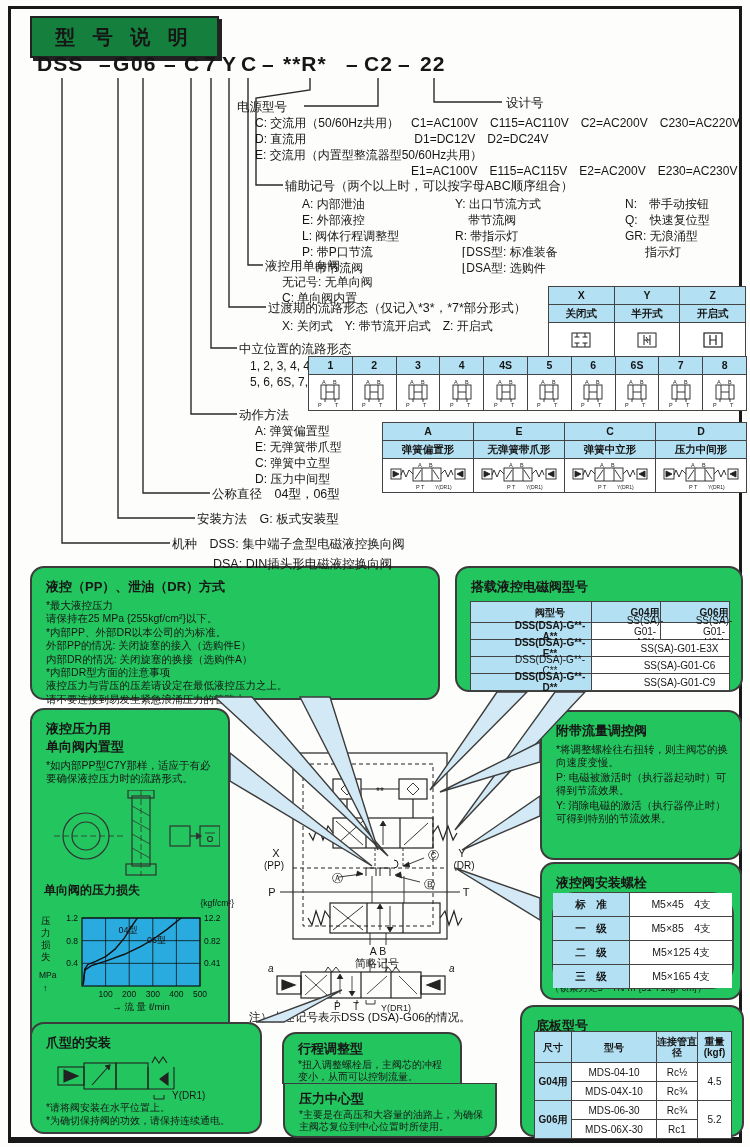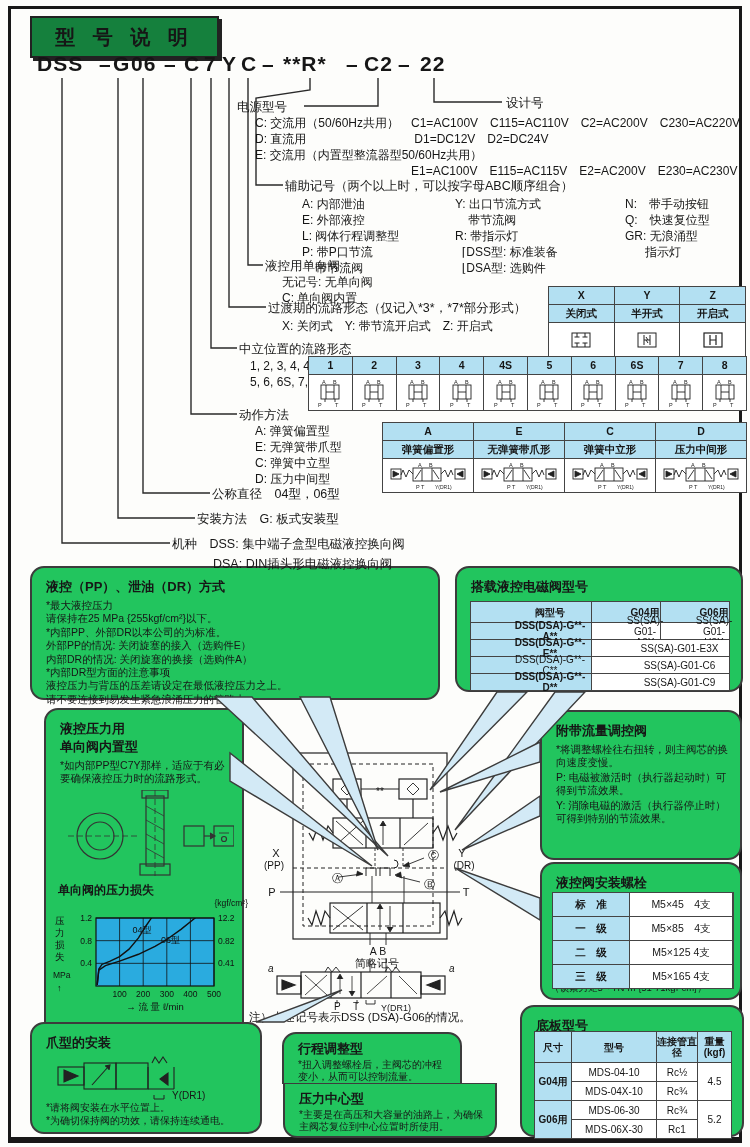--- a/index.html
+++ b/index.html
@@ -22,21 +22,21 @@
   .box .bl{font-size:10.5px;line-height:13.4px;margin:0 10px 0 14px;}
   .box .para div{margin-bottom:1px;}
   .grid{display:grid;background:#444;gap:1px;border:1.5px solid #444;position:absolute;z-index:3;}
   .c{background:#fff;display:flex;align-items:center;justify-content:center;font-size:10.5px;text-align:center;line-height:11px;}
   .hd{background:#b3e0f2;font-weight:bold;}
   #xyz-table{left:548px;top:286px;width:196px;grid-template-columns:repeat(3,1fr);grid-template-rows:17px 17px 34px;}
   #neutral-table{left:308px;top:356px;width:437px;grid-template-columns:repeat(10,1fr);grid-template-rows:17px 35px;}
   #action-table{left:382px;top:422px;width:363px;grid-template-columns:repeat(4,1fr);grid-template-rows:17px 17px 33px;}
   #solenoid-table{left:470px;top:601px;width:258px;grid-template-columns:120px 68px 68px;grid-template-rows:20px repeat(4,16px);}
   #solenoid-table .c{font-size:10px;padding-left:38px;}
-  #bolts-table{left:552px;top:892px;width:180px;grid-template-columns:76px 102px;grid-template-rows:repeat(4,23px);}
+  #bolts-table{left:552px;top:892px;width:180px;grid-template-columns:76px 102px;grid-template-rows:repeat(4,23px);border-radius:23px;}
   #subplate-table{left:534px;top:1031px;width:196px;grid-template-columns:36px 84px 40px 33px;grid-template-rows:30px repeat(4,18px);}
   #subplate-table .c{font-size:10px;}
   .chart-title{position:absolute;font-size:12px;font-weight:bold;z-index:3;}
 </style>
 </head>
 <body>
 
 <div id="page">
   <div class="frame"></div>
 
@@ -380,21 +380,21 @@
       <div class="c">SS(SA)-G01-A3X</div>
       <div class="c">SS(SA)-G01-H3X</div>
       <div class="c hd" style="font-weight: bold;">DSS(DSA)-G**-E**</div>
       <div class="c" style="grid-column: 2 / 4;">SS(SA)-G01-E3X</div>
       <div class="c hd" style="font-weight: normal;">DSS(DSA)-G**-C**</div>
       <div class="c" style="grid-column: 2 / 4;">SS(SA)-G01-C6</div>
       <div class="c hd" style="font-weight: bold;">DSS(DSA)-G**-D**</div>
       <div class="c" style="grid-column: 2 / 4;">SS(SA)-G01-C9</div>
     </div>
 
-  <div class="box" style="left:44px;top:708px;width:200px;height:350px">
+  <div class="box" style="left:30px;top:708px;width:200px;height:350px">
     <div class="bt" style="margin-bottom:0">液控压力用</div>
     <div class="bt" style="margin-top:0">单向阀内置型</div>
     <div class="bl">*如内部PP型C7Y那样，适应于有必要确保液控压力时的流路形式。</div>
     <svg width="176" height="86" style="margin:4px 0 0 12px">
       <g stroke="#333" fill="none" stroke-width="1.2">
         <circle cx="42" cy="46" r="23"></circle>
           <circle cx="42" cy="46" r="14"></circle>
         <path d="M10 46H80" stroke-dasharray="6 3" stroke-width="0.8"></path>
         <rect x="88" y="6" width="18" height="70"></rect>
         <path d="M88 16l18 10M88 30l18 10M88 44l18 10M88 58l18 10" stroke-width="0.8"></path>

